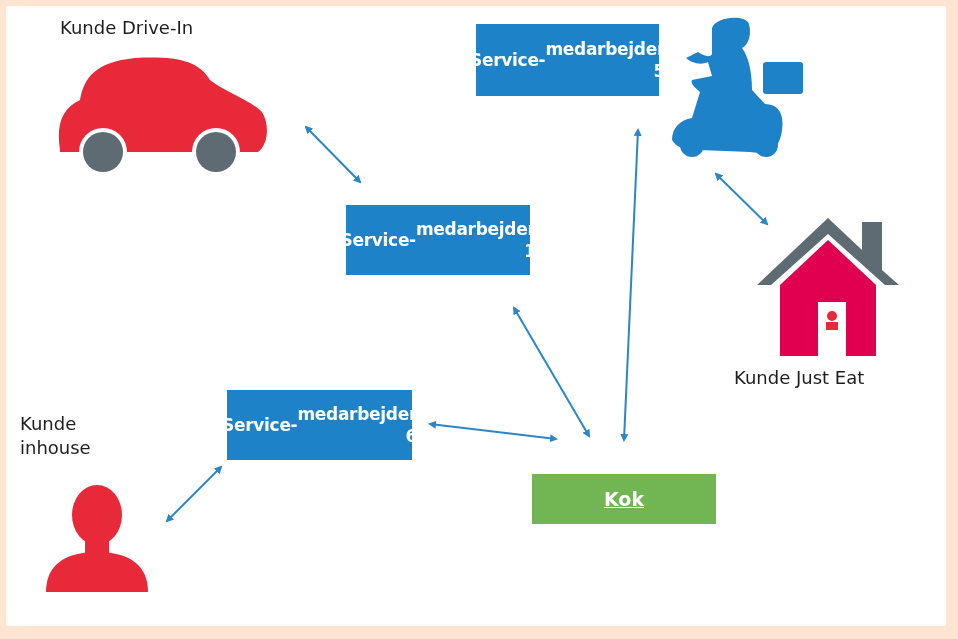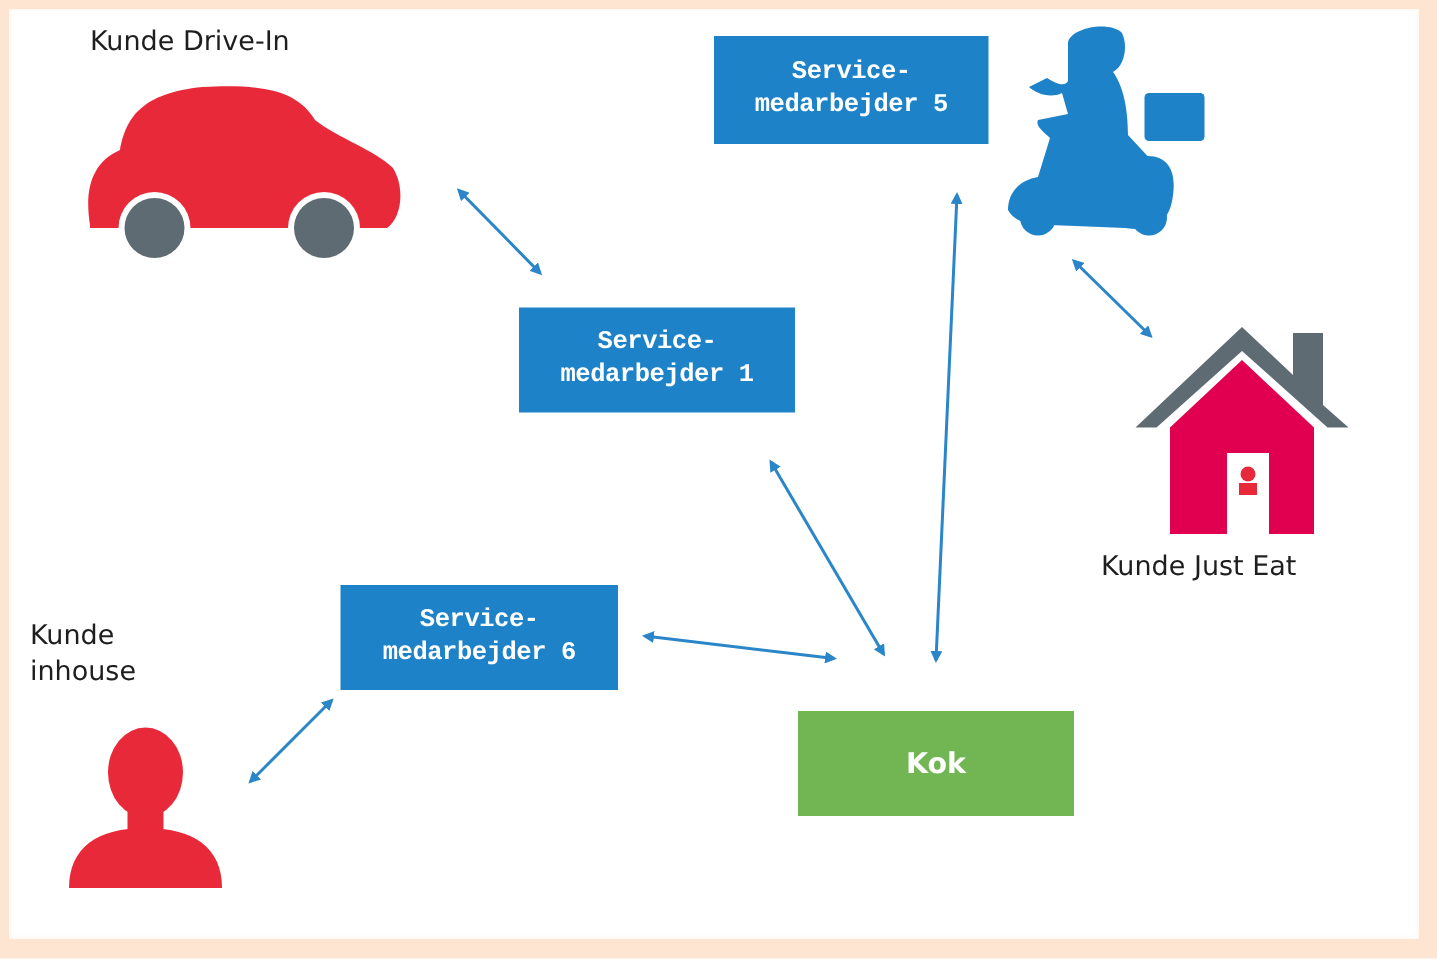--- a/index.html
+++ b/index.html
@@ -1,18 +1,18 @@
 <!DOCTYPE html>
 <html><head>
 <meta charset="utf-8">
 <style>
   html, body { margin:0; padding:0; }
   body { width:958px; height:639px; background:#fde5d2; position:relative; overflow:hidden; font-family:"DejaVu Sans", sans-serif; }
   .canvas { position:absolute; left:6px; top:6px; width:940px; height:620px; background:#ffffff; box-shadow: inset 0 0 4px #fff3ea; }
-  .box { position:absolute; background:#1d82c7; color:#ffffff; font-weight:bold; font-size:17px; line-height:22px; text-align:left; display:flex; flex-direction:column; justify-content:center; align-items:center; letter-spacing:-0.3px;font-family:Liberation Mono, monospace; }
+  .box { position:absolute; background:#1d82c7; color:#ffffff; font-weight:bold; font-size:17px; line-height:22px; text-align:right; display:flex; flex-direction:row; justify-content:center; align-items:center; letter-spacing:-0.3px; }
   .box span { display:block; }
   .kok { position:absolute; background:#72b654; color:#ffffff; font-weight:bold; font-size:19px; display:flex; align-items:center; justify-content:center; }
   .label { position:absolute; color:#1e1e1e; font-size:18px; line-height:24px; text-align:left; }
   svg.overlay { position:absolute; left:0; top:0; }
 </style>
 </head>
 <body>
 
 <div class="canvas"></div>
 
@@ -28,21 +28,21 @@
   <span>medarbejder 5</span>
 </div>
 <div class="box" style="left:346px; top:205px; width:184px; height:70px;">
   <span>Service-</span>
   <span>medarbejder 1</span>
 </div>
 <div class="box" style="left:227px; top:390px; width:185px; height:70px;">
   <span>Service-</span>
   <span>medarbejder 6</span>
 </div>
-<div class="kok" style="left:532px; top:474px; width:184px; height:70px;">
+<div class="kok" style="left:532px; top:474px; width:184px; height:50px;text-decoration:underline;">
   <span>Kok</span>
 </div>
 
 <svg class="overlay" width="958" height="639">
   <defs>
     <marker id="ah" markerWidth="8" markerHeight="8" refX="6" refY="4" orient="auto-start-reverse" markerUnits="userSpaceOnUse">
       <path d="M0,0 L8,4 L0,8 Z" fill="#2a86c8"></path>
     </marker>
   </defs>
 

